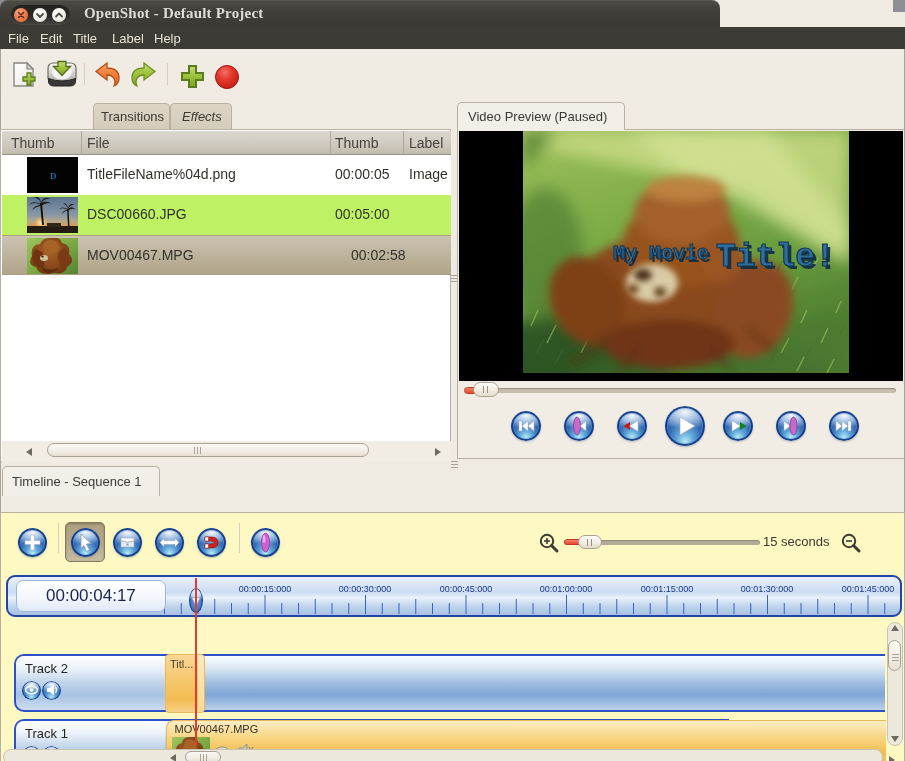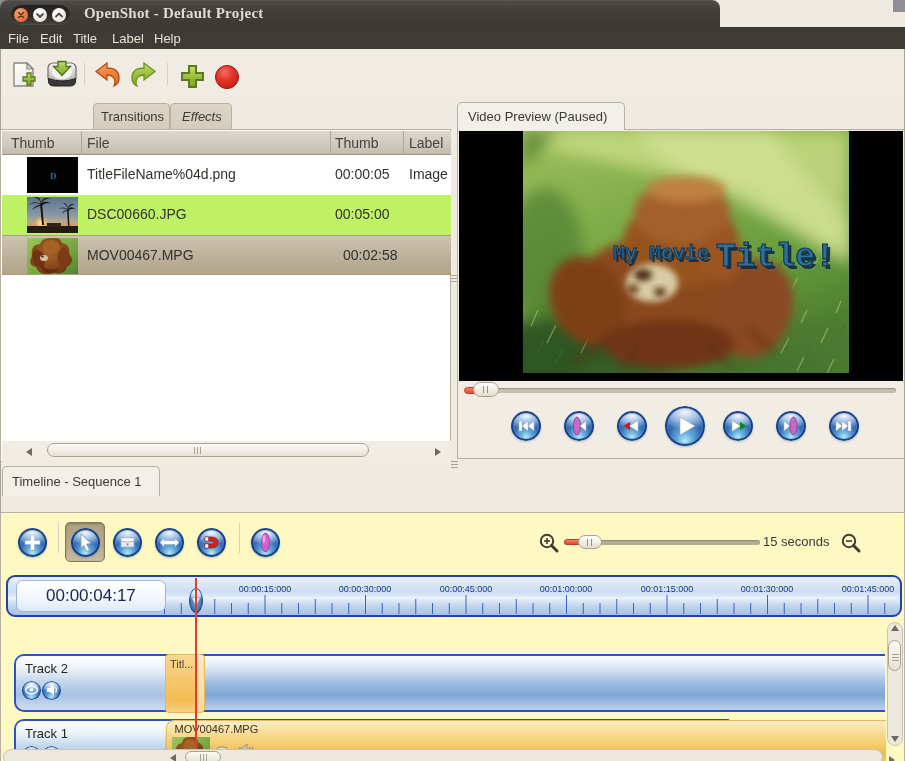--- a/index.html
+++ b/index.html
@@ -261,21 +261,21 @@
           <path d="M23 0 Q33 -2 35 5 Q44 7 42 16 Q49 23 40 29 Q38 37 27 35 Q13 39 9 29 Q0 27 5 18 Q3 7 13 6 Q15 0 23 0 Z" fill="url(#dogg)"></path>
           <path d="M19 3 Q29 0 32 7 Q34 12 29 14 Q22 16 18 13 Q14 7 19 3Z" fill="#A86226"></path>
           <path d="M37 9 Q44 14 42 23 Q39 30 33 27 Q29 20 32 14 Z" fill="#7A3B16"></path>
           <path d="M9 11 Q3 16 7 25 Q12 32 17 28 Q19 20 15 14 Z" fill="#713413"></path>
           <path d="M14 28 Q22 34 32 30 Q28 36 20 35 Q15 33 14 28 Z" fill="#5E2D11"></path>
           <ellipse cx="17" cy="20" rx="4" ry="3" fill="#D8C8A4" opacity="0.95"></ellipse>
           <ellipse cx="15.5" cy="18.5" rx="1.4" ry="1" fill="#4A2C12"></ellipse>
         </svg>
       </div>
       <span style="left:85px">MOV00467.MPG</span>
-        <span style="left:341px">00:02:58</span>
+        <span style="left:349px">00:02:58</span>
     </div>
 
     <div style="position:absolute;left:1px;top:311px;width:449px;height:21px;background:#F1EDE4;">
       <div style="position:absolute;left:24px;top:7px;width:0;height:0;border-right:6px solid #6E6A60;border-top:4px solid transparent;border-bottom:4px solid transparent;"></div>
       <div class="scrollthumb" style="left:45px;top:2px;width:322px;height:14px;"></div>
       <div class="grip3" style="left:192px;top:6px;">
           <i></i>
           <i></i>
           <i></i>
         </div>

